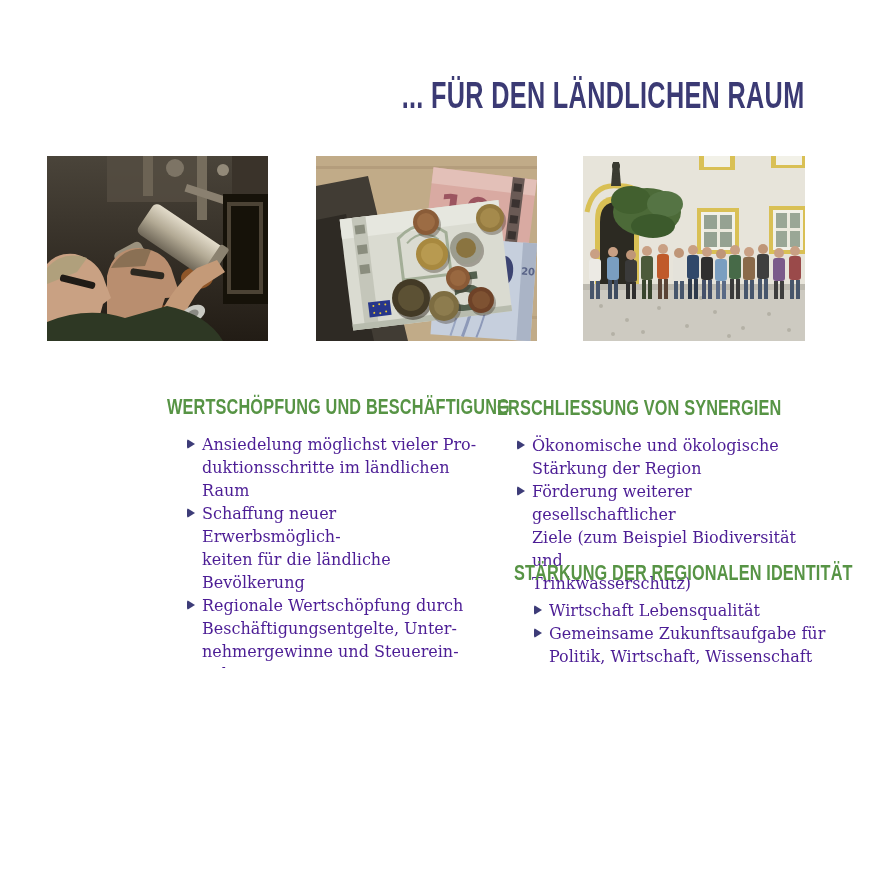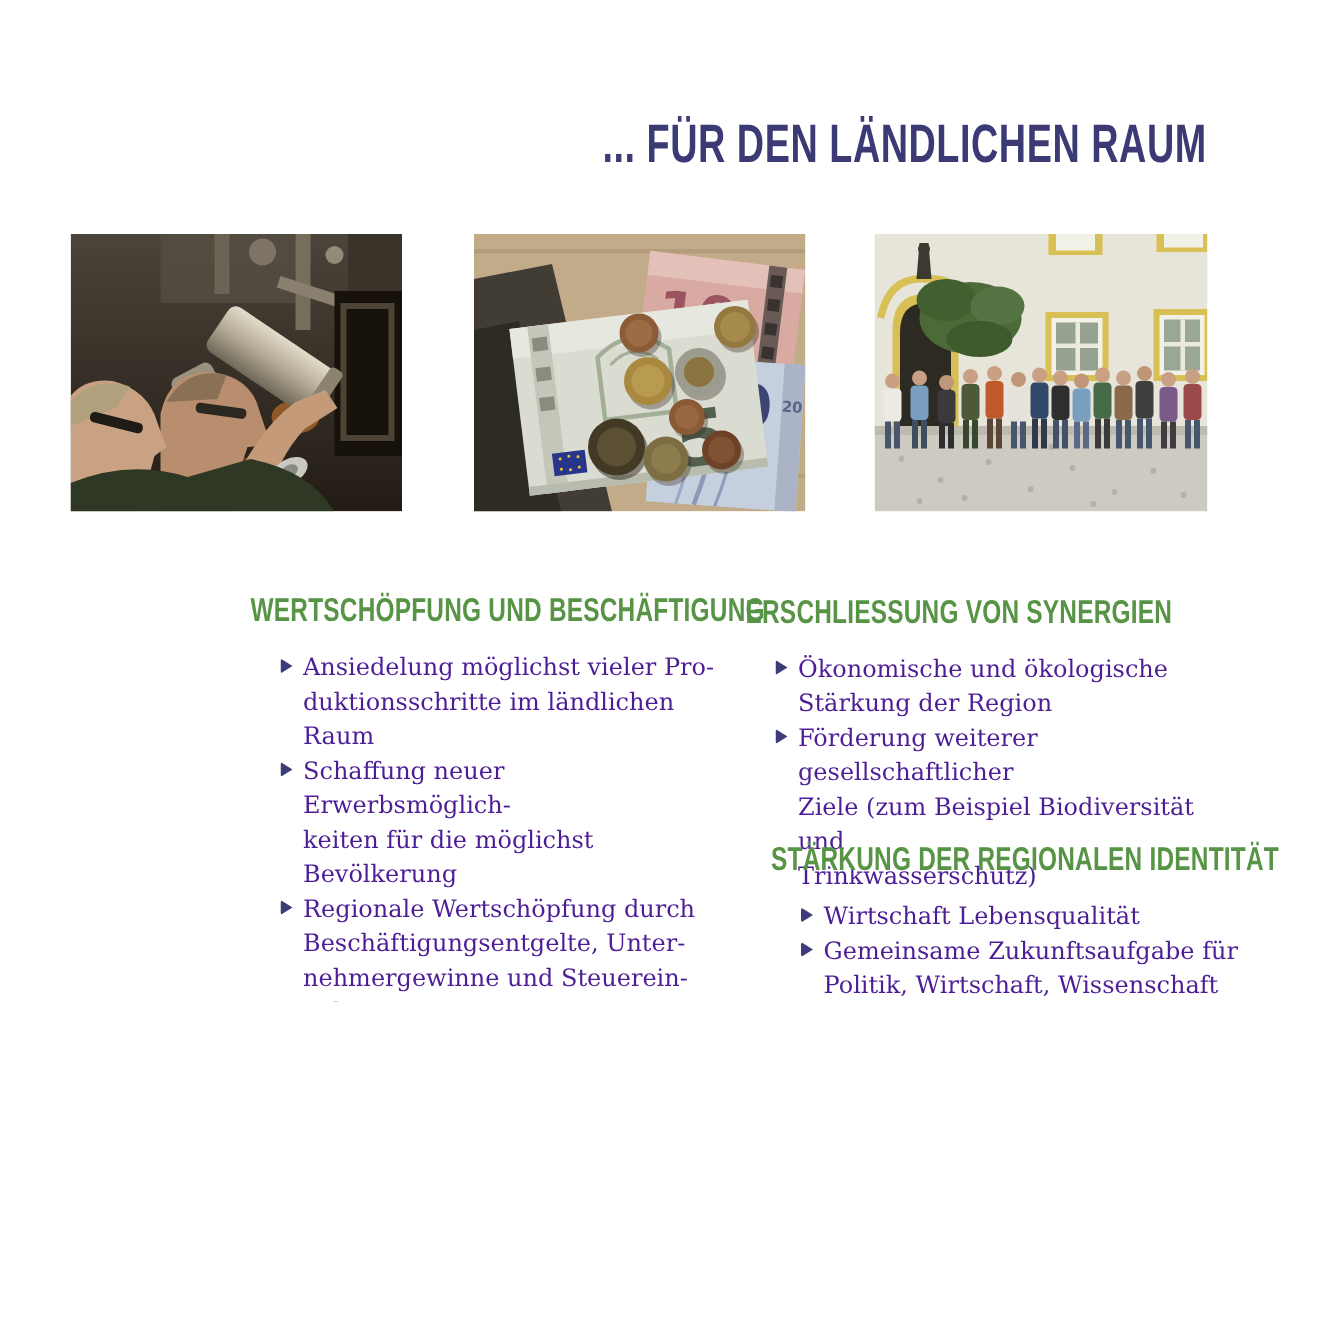--- a/index.html
+++ b/index.html
@@ -382,21 +382,21 @@
     </svg>
   </figure>
 
   <section class="section" id="sec-left">
     <h2>WERTSCHÖPFUNG UND BESCHÄFTIGUNG</h2>
     <ul class="bullet-list">
       <li><span class="tri"></span><span class="li-text">Ansiedelung möglichst vieler Pro-
 duktionsschritte im ländlichen
 Raum</span></li>
       <li><span class="tri"></span><span class="li-text">Schaffung neuer Erwerbsmöglich-
-keiten für die möglichst Bevölkerung</span></li>
+keiten für die ländliche Bevölkerung</span></li>
       <li><span class="tri"></span><span class="li-text">Regionale Wertschöpfung durch
 Beschäftigungsentgelte, Unter-
 nehmergewinne und Steuerein-
 nahmen</span></li>
     </ul>
   </section>
 
   <section class="section" id="sec-syn">
     <h2>ERSCHLIESSUNG VON SYNERGIEN</h2>
     <ul class="bullet-list">

